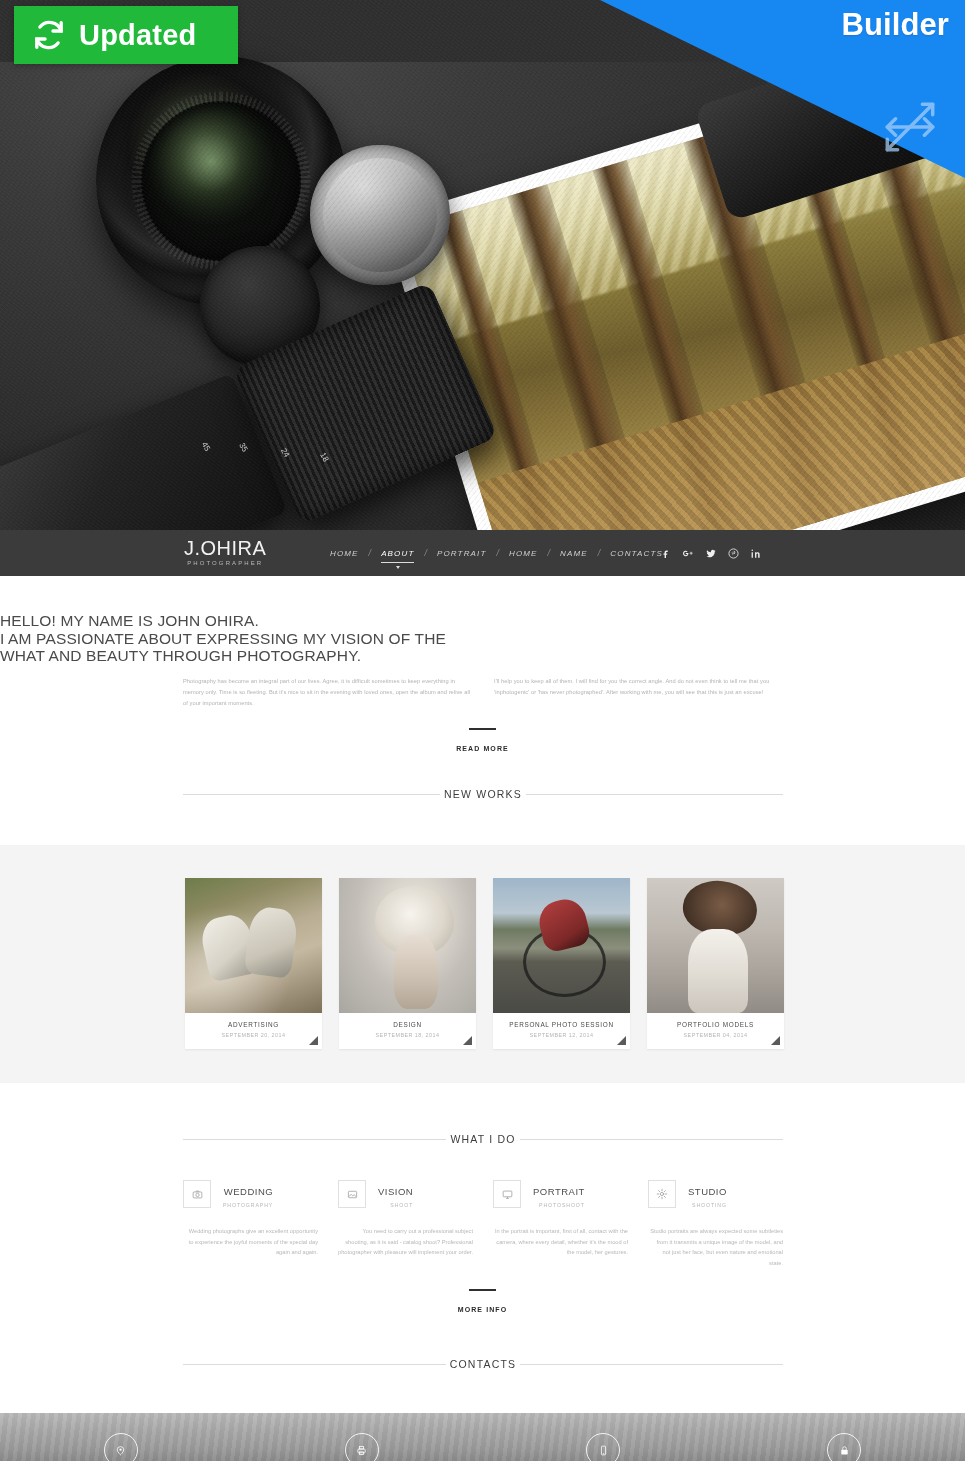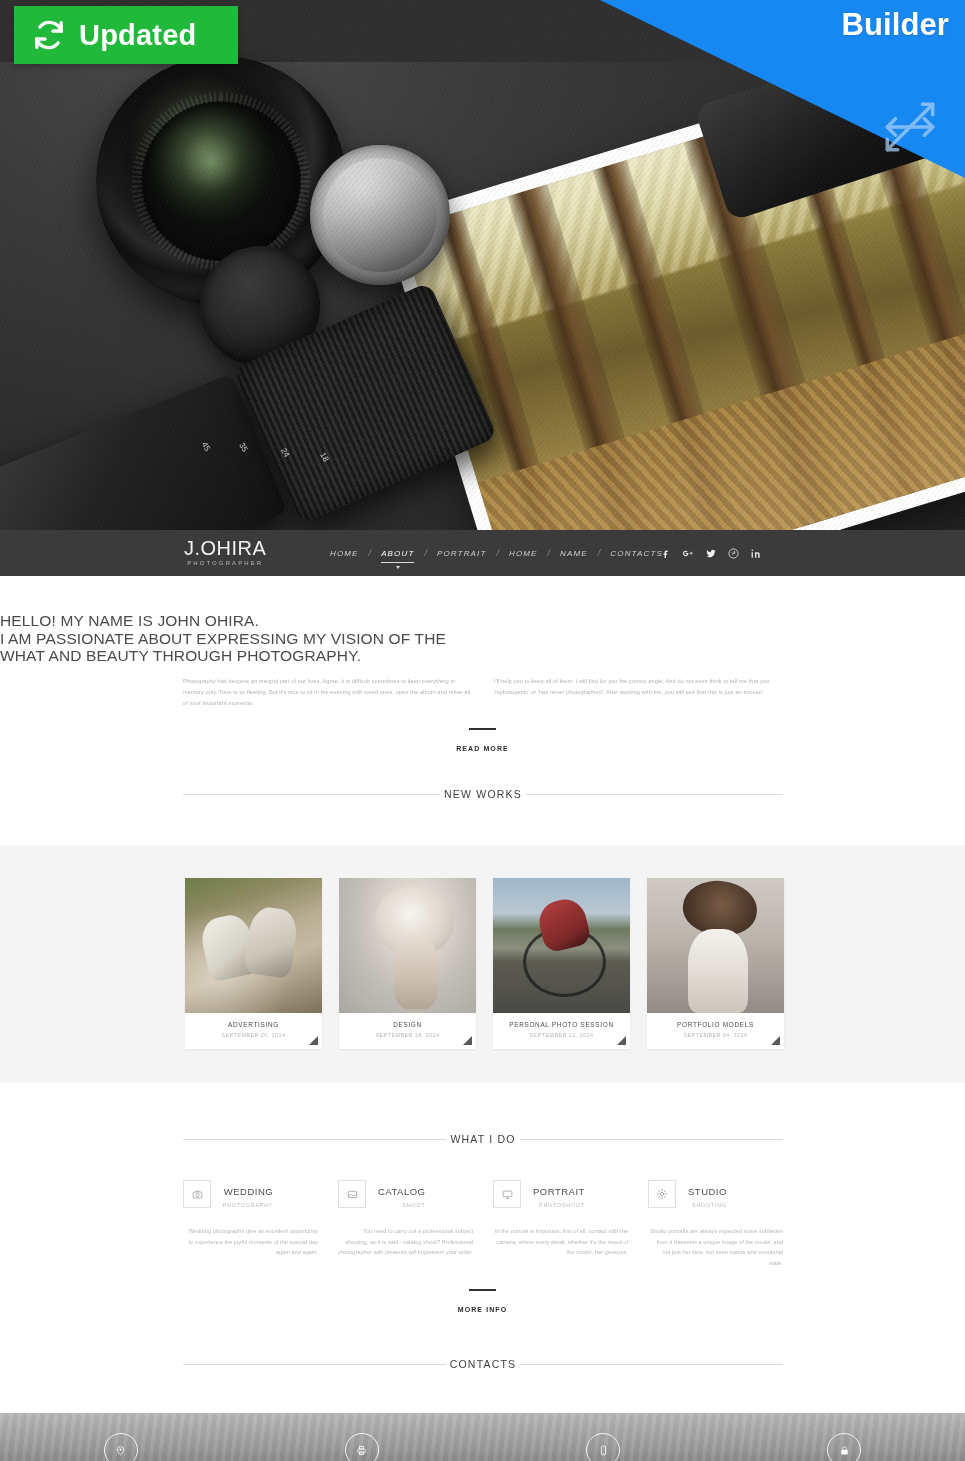--- a/index.html
+++ b/index.html
@@ -800,21 +800,21 @@
 
     <div class="svc">
       <div class="svc-head">
         <span class="svc-ico">
           <svg width="11" height="11" viewBox="0 0 24 24" fill="none" stroke="#9d9d9d" stroke-width="1.7">
             <rect x="3" y="5" width="18" height="14" rx="2"></rect>
             <path d="M3.8 17l5-5.4 3.6 3.6 3-2.8 4.8 4.6"></path>
           </svg>
         </span>
         <span>
-          <span class="svc-ttl">CATALOG</span>
+          <span class="svc-ttl">VISION</span>
           <div class="svc-sub">SHOOT</div>
         </span>
       </div>
       <div class="svc-txt">You need to carry out a professional subject shooting, as it is said - catalog shoot? Professional photographer with pleasure will implement your order.</div>
     </div>
 
     <div class="svc">
       <div class="svc-head">
         <span class="svc-ico">
           <svg width="11" height="11" viewBox="0 0 24 24" fill="none" stroke="#9d9d9d" stroke-width="1.7">

